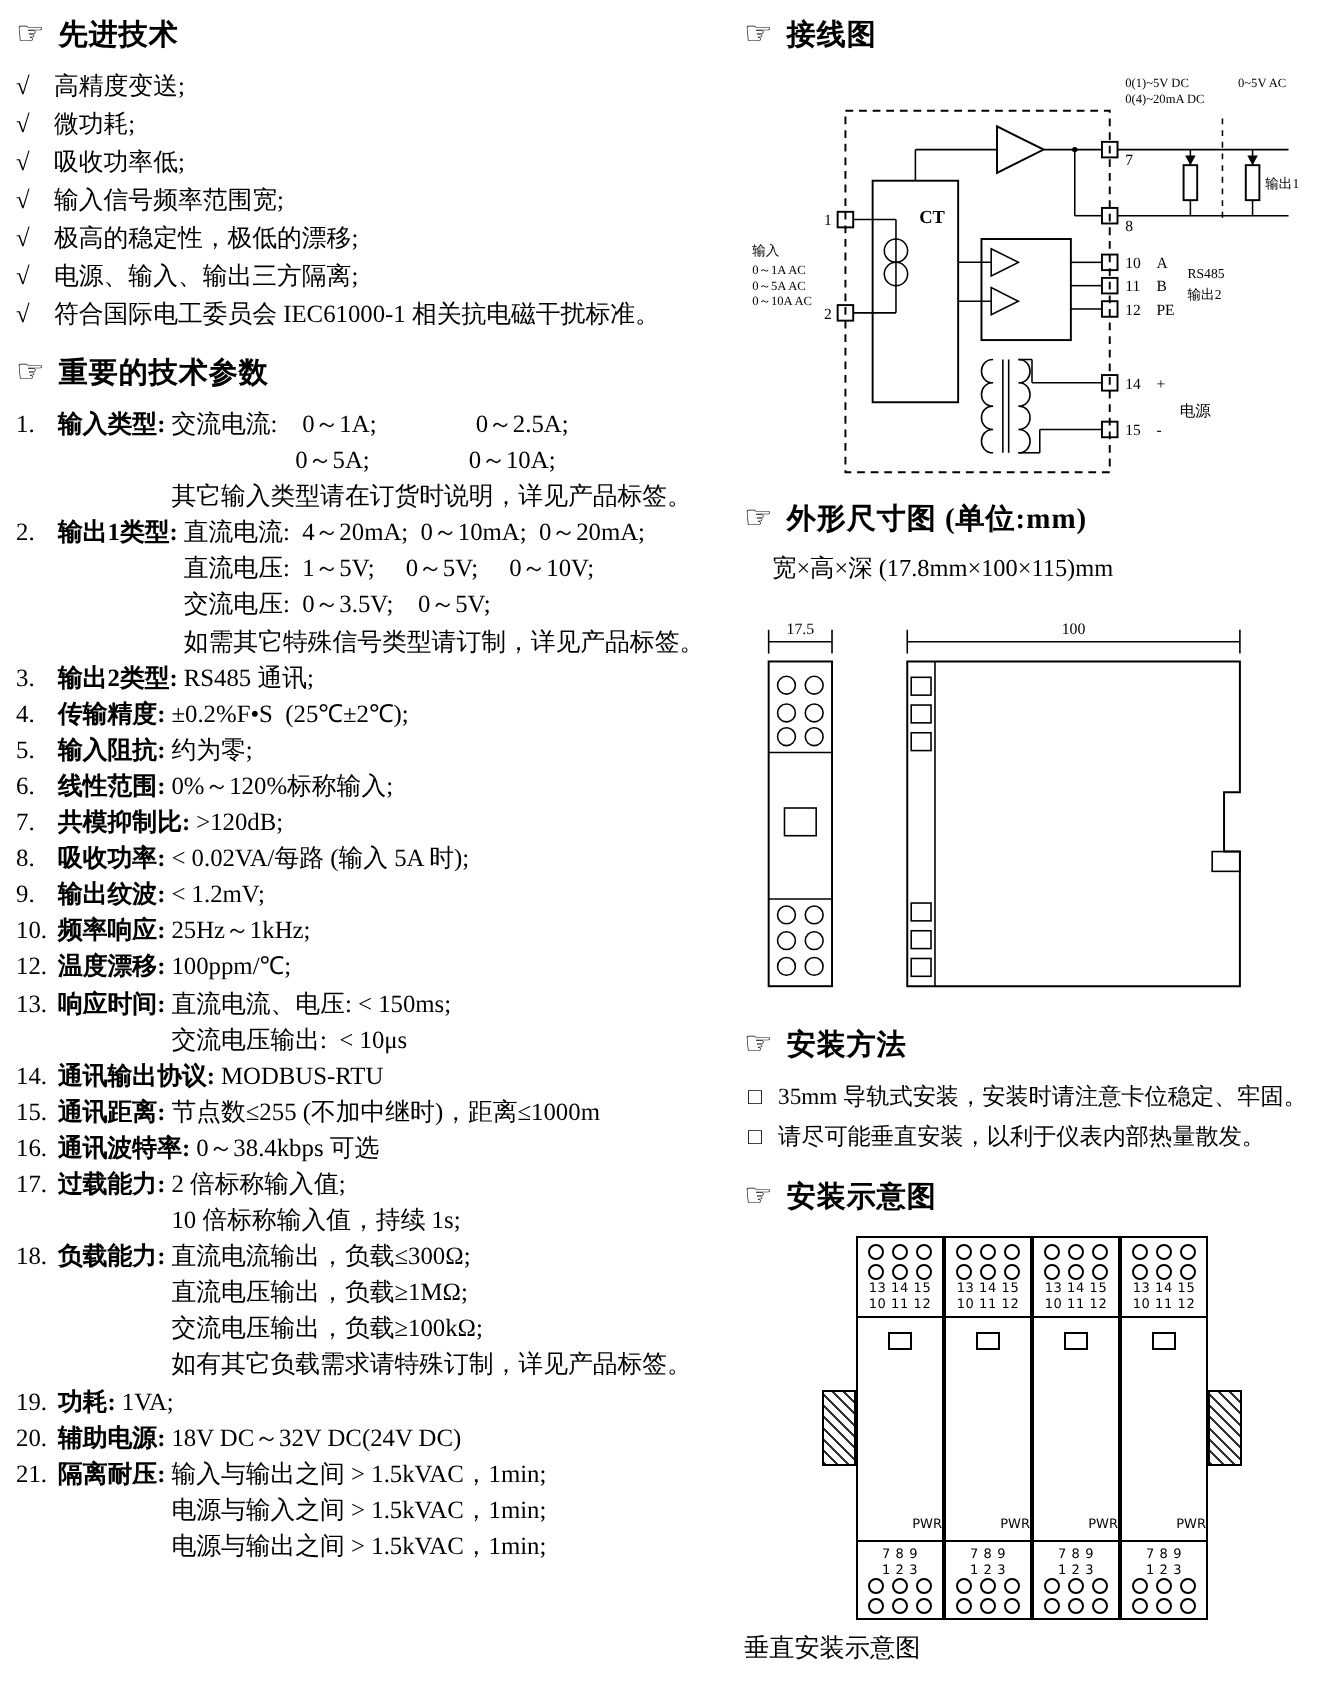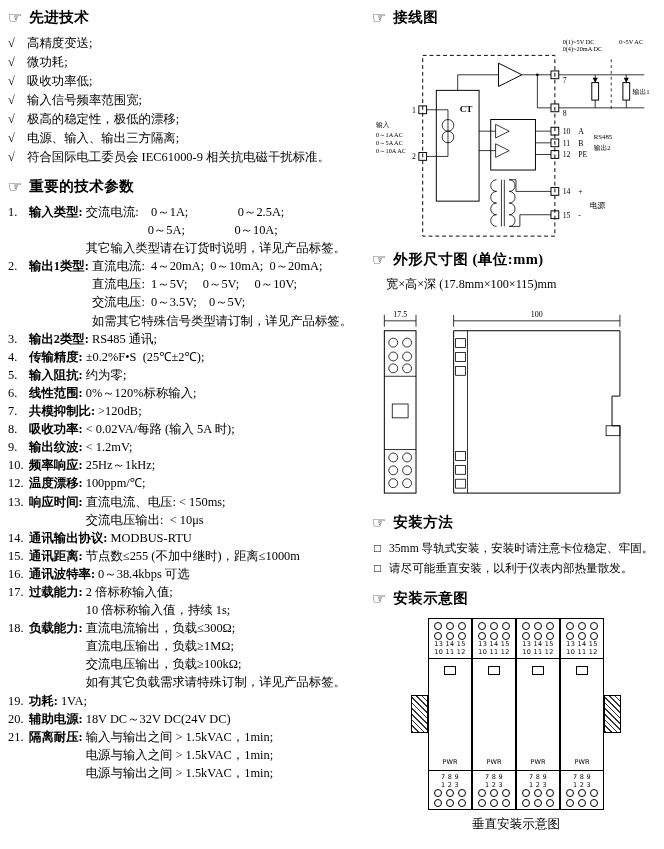--- a/index.html
+++ b/index.html
@@ -54,23 +54,23 @@
   .module { width:44px; height:192px; border:1.5px solid #000; background:#fff;
             display:flex; flex-direction:column; align-items:center; padding:3px 0 2px; }
   .mcircles { display:grid; grid-template-columns:repeat(3,12px); justify-items:center; row-gap:2px; }
   .mc { width:8px; height:8px; border:1px solid #000; border-radius:50%; display:inline-block; }
   .mnums { font-size:6.5px; line-height:8px; text-align:center; width:100%;
            font-family:"DejaVu Sans", sans-serif; letter-spacing:0.3px; }
   .mbody { flex:1; width:100%; border-top:1px solid #000; border-bottom:1px solid #000;
            margin:2px 0; position:relative; }
   .mwin { width:12px; height:9px; border:1px solid #000; position:absolute; top:7px; left:50%;
           transform:translateX(-50%); }
-  .mpwr { position:absolute; bottom:4px; width:100%; text-align:center; font-size:6.5px;
+  .mpwr { position:absolute; bottom:4px; width:100%; text-align:right; font-size:6.5px;
           font-family:"DejaVu Sans", sans-serif; }
-  .caption { text-align:center; margin-top:6px; font-size:12.6px; }
+  .caption { margin-top:6px; font-size:12.6px; }
 </style>
 </head>
 <body>
 
 <div class="page">
 
   <div class="col-left">
 
     <div class="sec-header">
       <span class="hand">☞</span>
@@ -96,21 +96,21 @@
         <div class="feat-row">
           <span class="feat-mark">√</span>
           <span class="feat-text">极高的稳定性，极低的漂移;</span>
         </div>
         <div class="feat-row">
           <span class="feat-mark">√</span>
           <span class="feat-text">电源、输入、输出三方隔离;</span>
         </div>
         <div class="feat-row">
           <span class="feat-mark">√</span>
-          <span class="feat-text">符合国际电工委员会 IEC61000-9 相关抗电磁干扰标准。</span>
+          <span class="feat-text">符合国际电工委员会 IEC61000-1 相关抗电磁干扰标准。</span>
         </div>
       </div>
 
     <div class="sec-header mt">
       <span class="hand">☞</span>
       <span class="sec-title">重要的技术参数</span>
     </div>
     <div class="params">
         <div class="param">
           <span class="pnum">1.</span>

